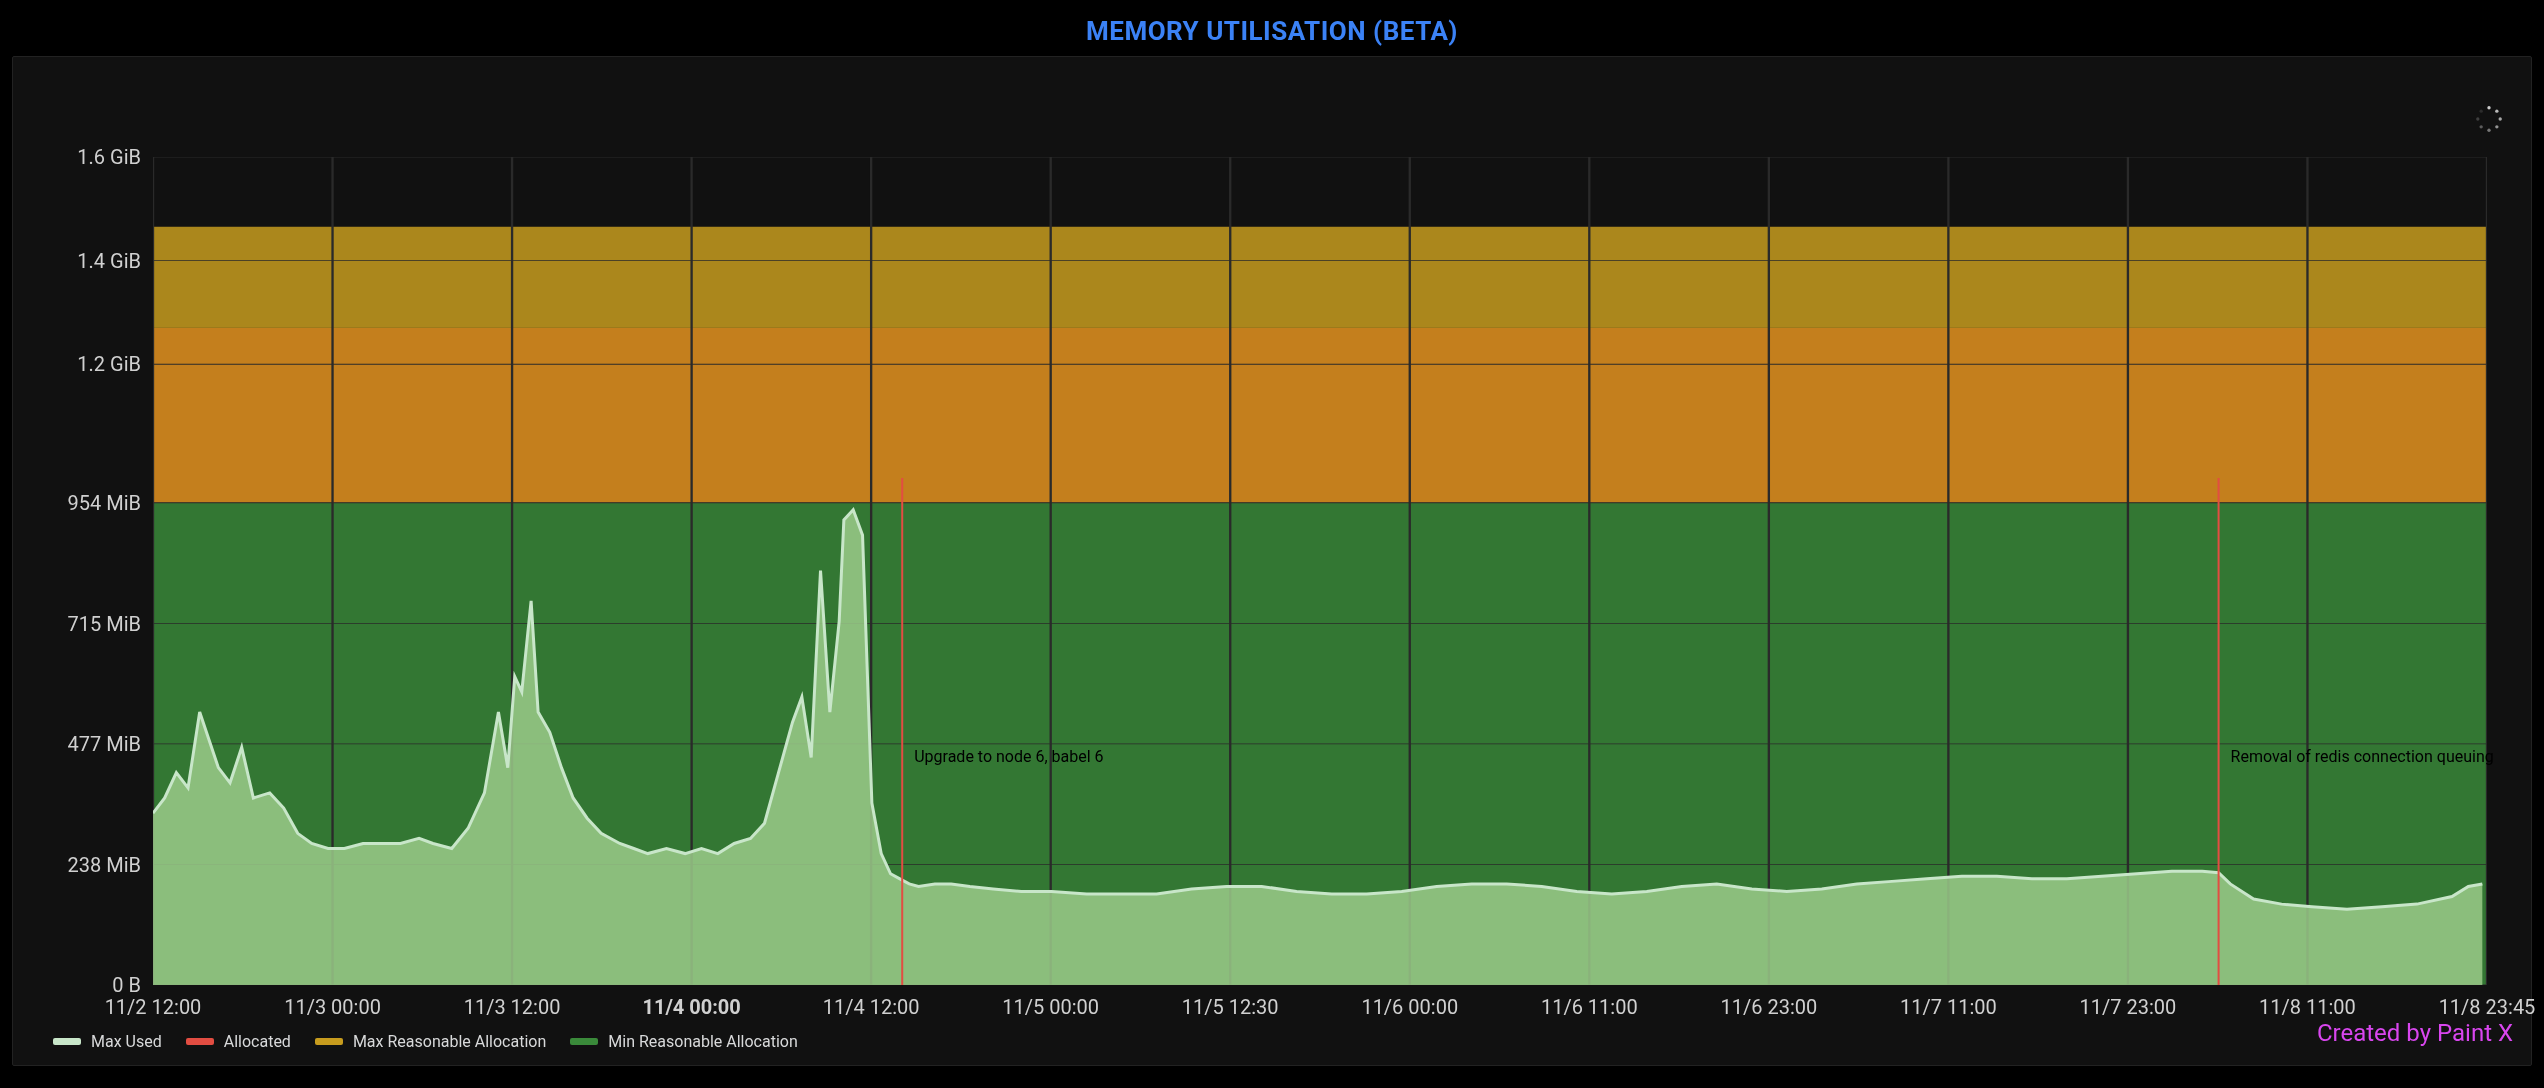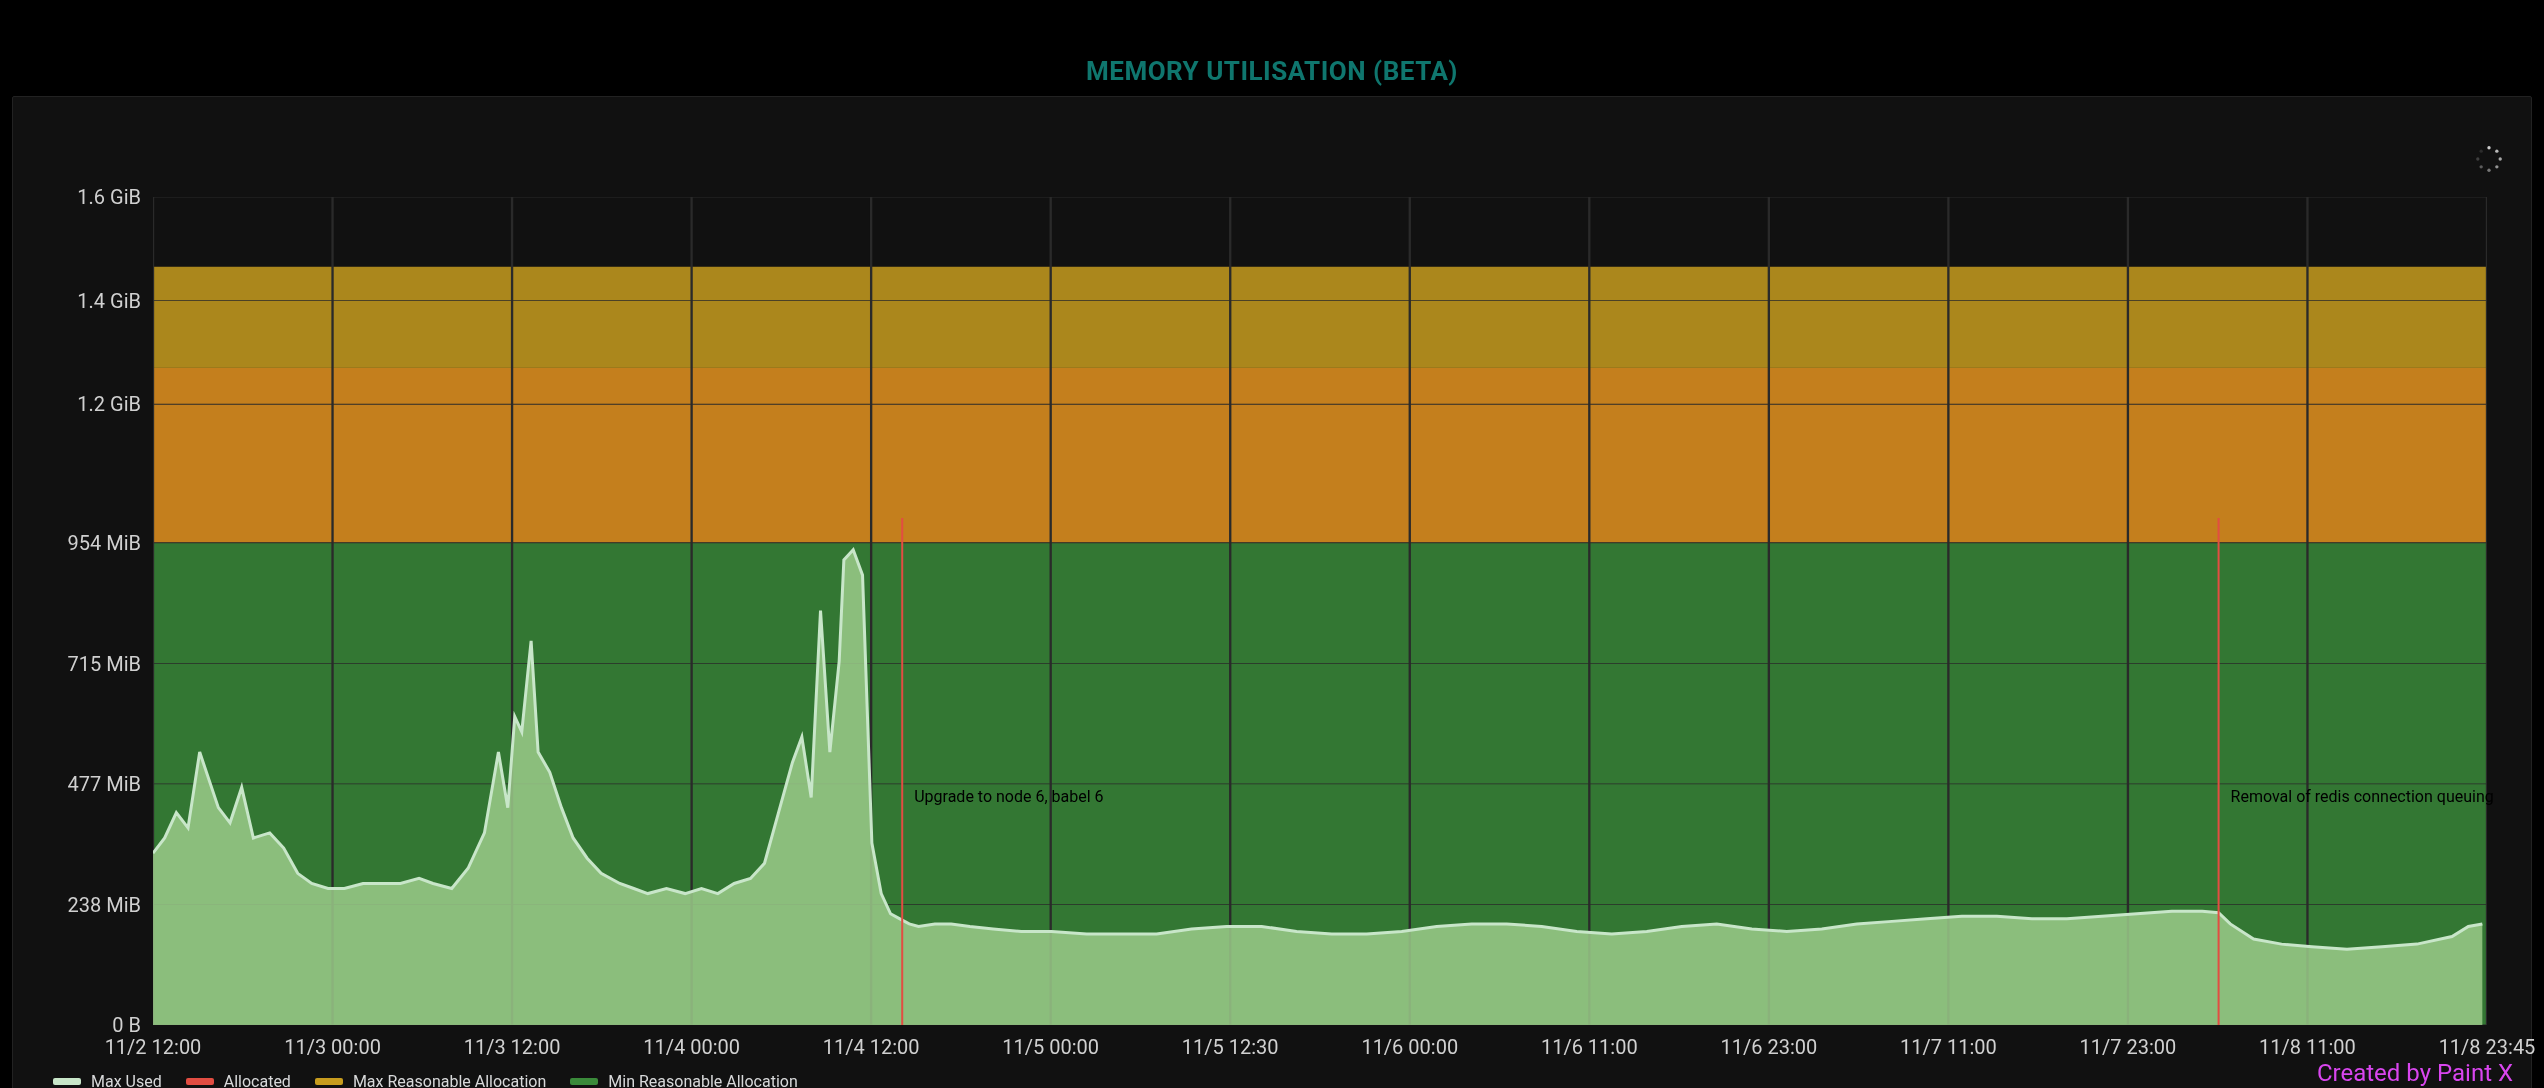--- a/index.html
+++ b/index.html
@@ -13,24 +13,23 @@
   }
   .page {
     width: 100%;
     height: 100%;
     padding: 16px 12px;
   }
   .panel-title {
     text-align: center;
     font-size: 26px;
     font-weight: 700;
-    color: #0f766e;
+    color: #3b82f6;
     letter-spacing: 0.5px;
     margin-bottom: 10px;
-    margin-top: 40px;
   }
   .panel {
     width: 100%;
     height: 1010px;
     background: #111111;
     border: 1px solid #222;
     border-radius: 2px;
     position: relative;
   }
   .chart-title {
@@ -184,21 +183,21 @@
         <div class="y-label" style="top: 707.692px;">238 MiB</div>
         <div class="y-label" style="top: 586.879px;">477 MiB</div>
         <div class="y-label" style="top: 466.571px;">715 MiB</div>
         <div class="y-label" style="top: 345.758px;">954 MiB</div>
         <div class="y-label" style="top: 207.253px;">1.2 GiB</div>
         <div class="y-label" style="top: 103.626px;">1.4 GiB</div>
         <div class="y-label" style="top: 0px;">1.6 GiB</div>
         <div class="x-label" style="left: 112px;">11/2 12:00</div>
         <div class="x-label" style="left: 291.538px;">11/3 00:00</div>
         <div class="x-label" style="left: 471.077px;">11/3 12:00</div>
-        <div class="x-label" style="left: 650.615px;">11/4 00:00</div>
+        <div class="x-label" style="left: 650.615px; font-weight: bold;">11/4 00:00</div>
         <div class="x-label" style="left: 830.154px;">11/4 12:00</div>
         <div class="x-label" style="left: 1009.69px;">11/5 00:00</div>
         <div class="x-label" style="left: 1189.23px;">11/5 12:30</div>
         <div class="x-label" style="left: 1368.77px;">11/6 00:00</div>
         <div class="x-label" style="left: 1548.31px;">11/6 11:00</div>
         <div class="x-label" style="left: 1727.85px; text-align: center;">11/6 23:00</div>
         <div class="x-label" style="left: 1907.38px;">11/7 11:00</div>
         <div class="x-label" style="left: 2086.92px;">11/7 23:00</div>
         <div class="x-label" style="left: 2266.46px;">11/8 11:00</div>
         <div class="x-label" style="left: 2446px;">11/8 23:45</div>

